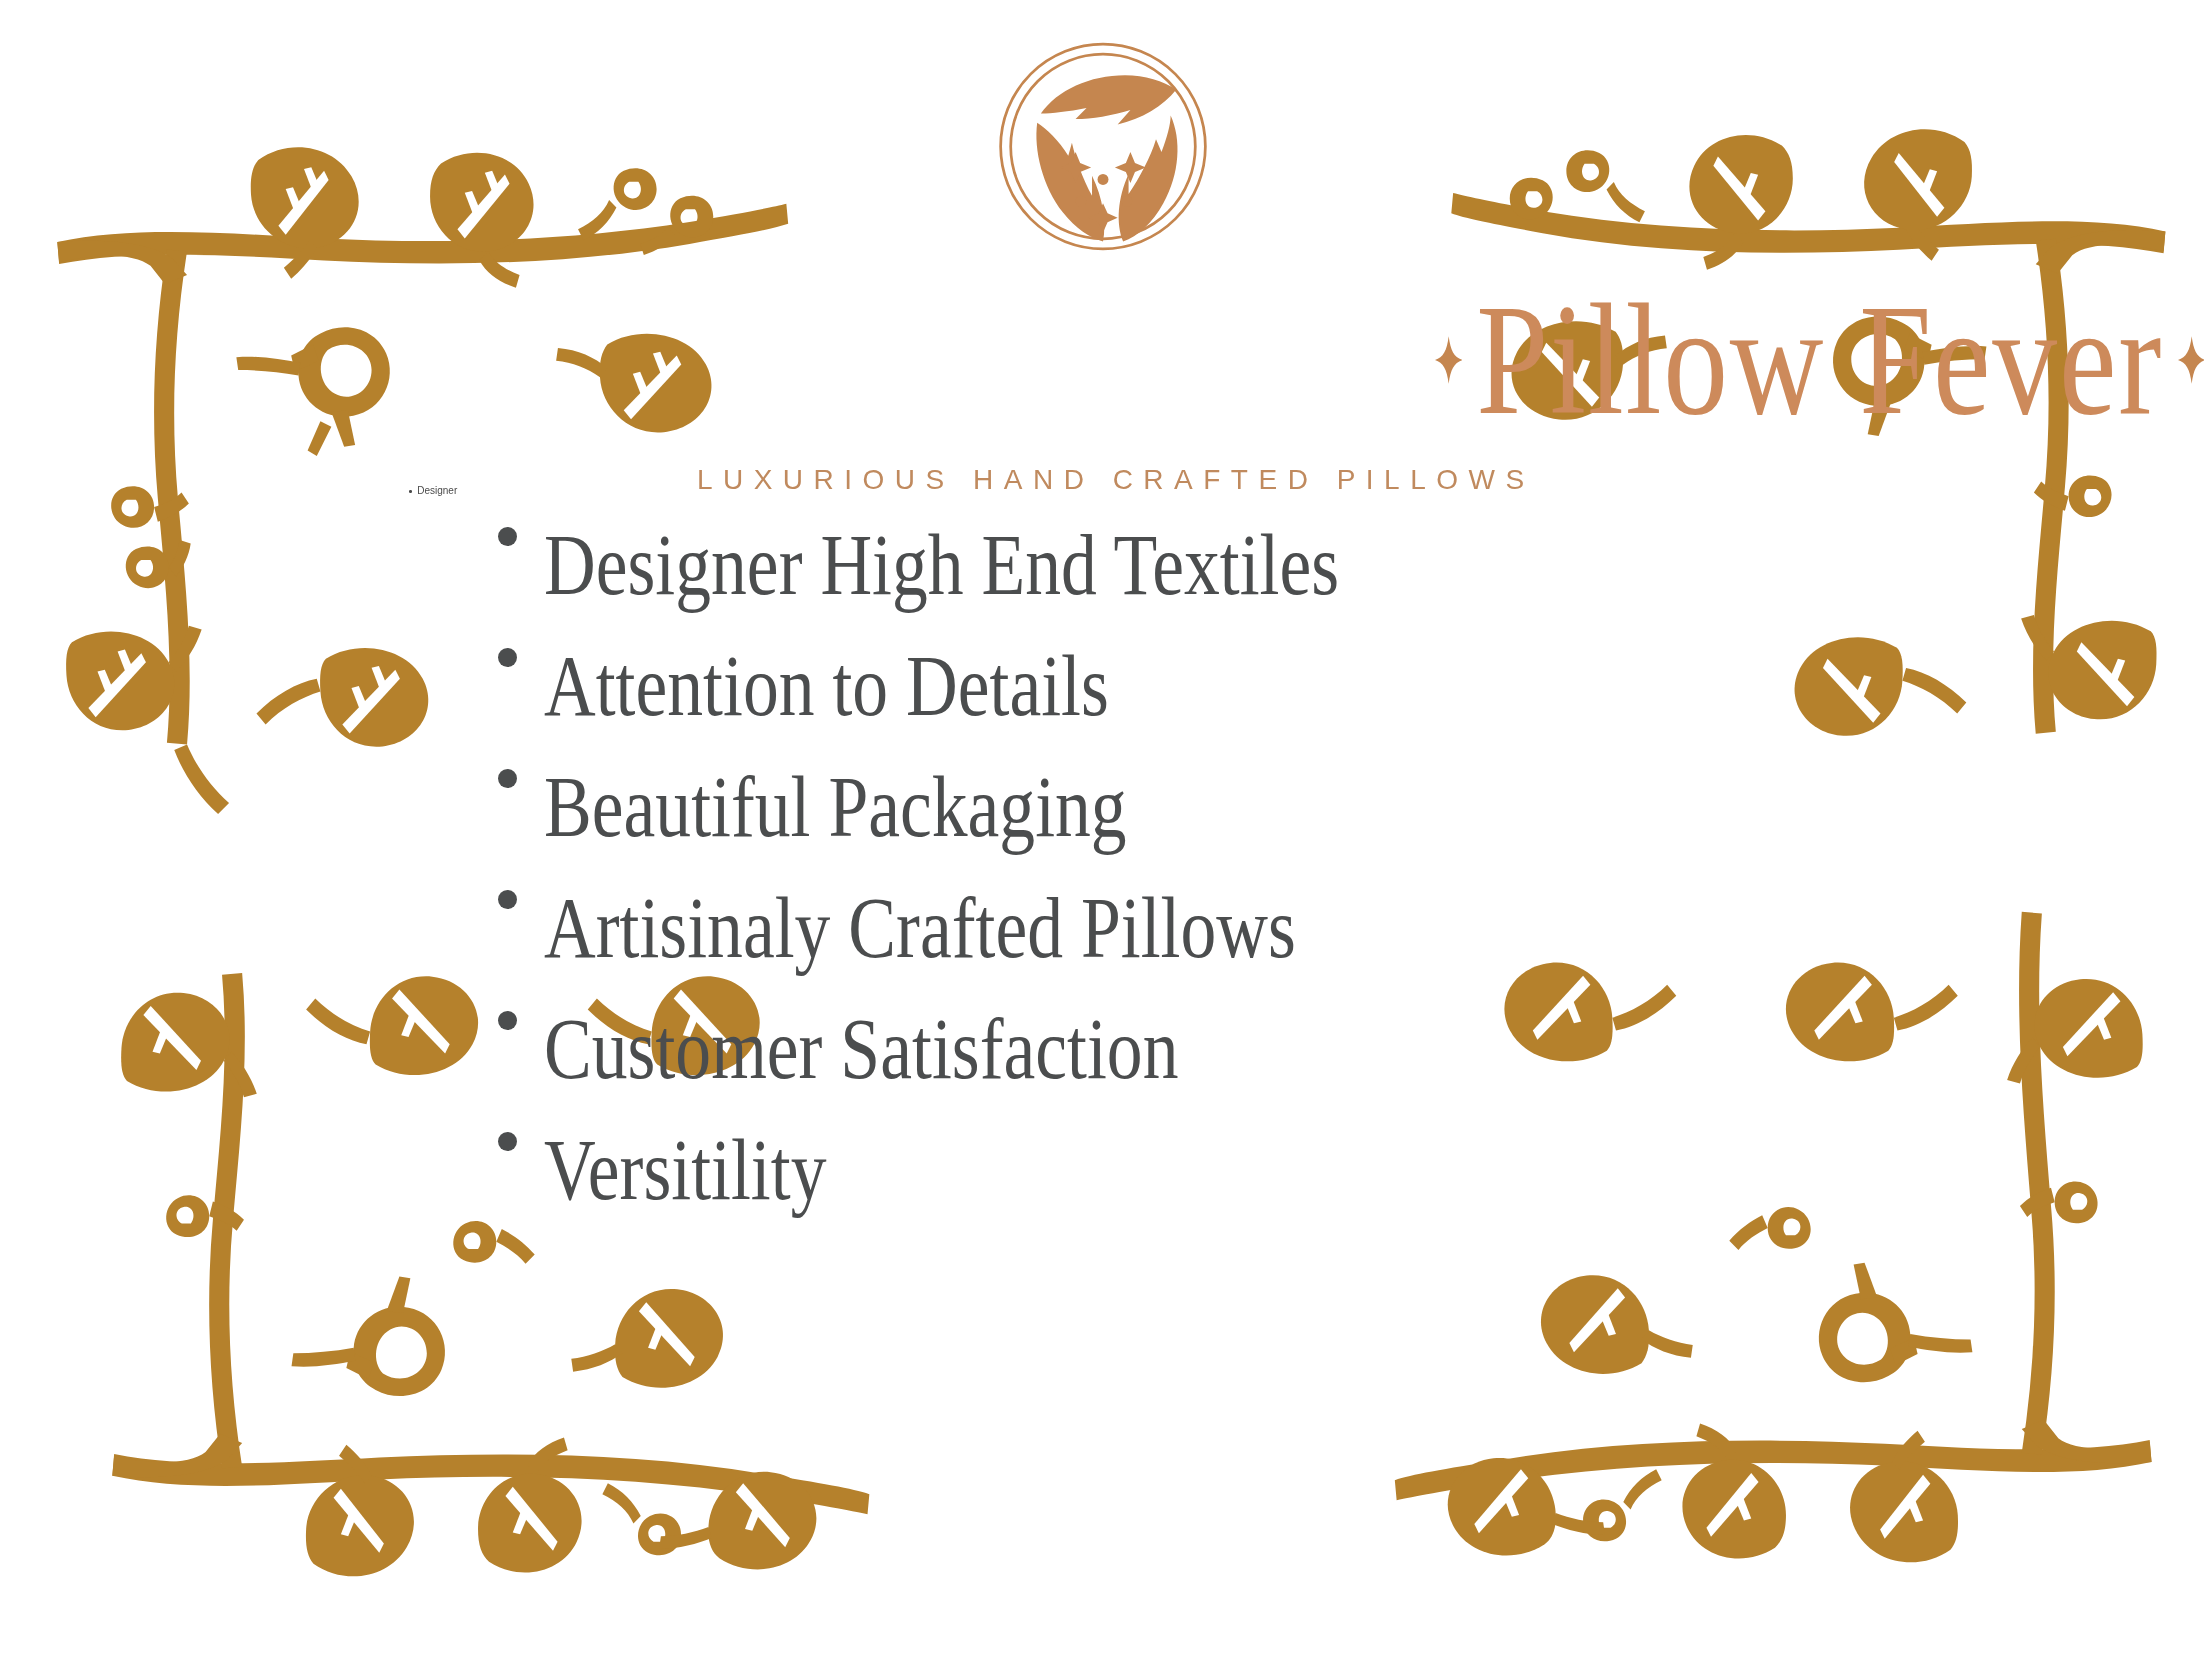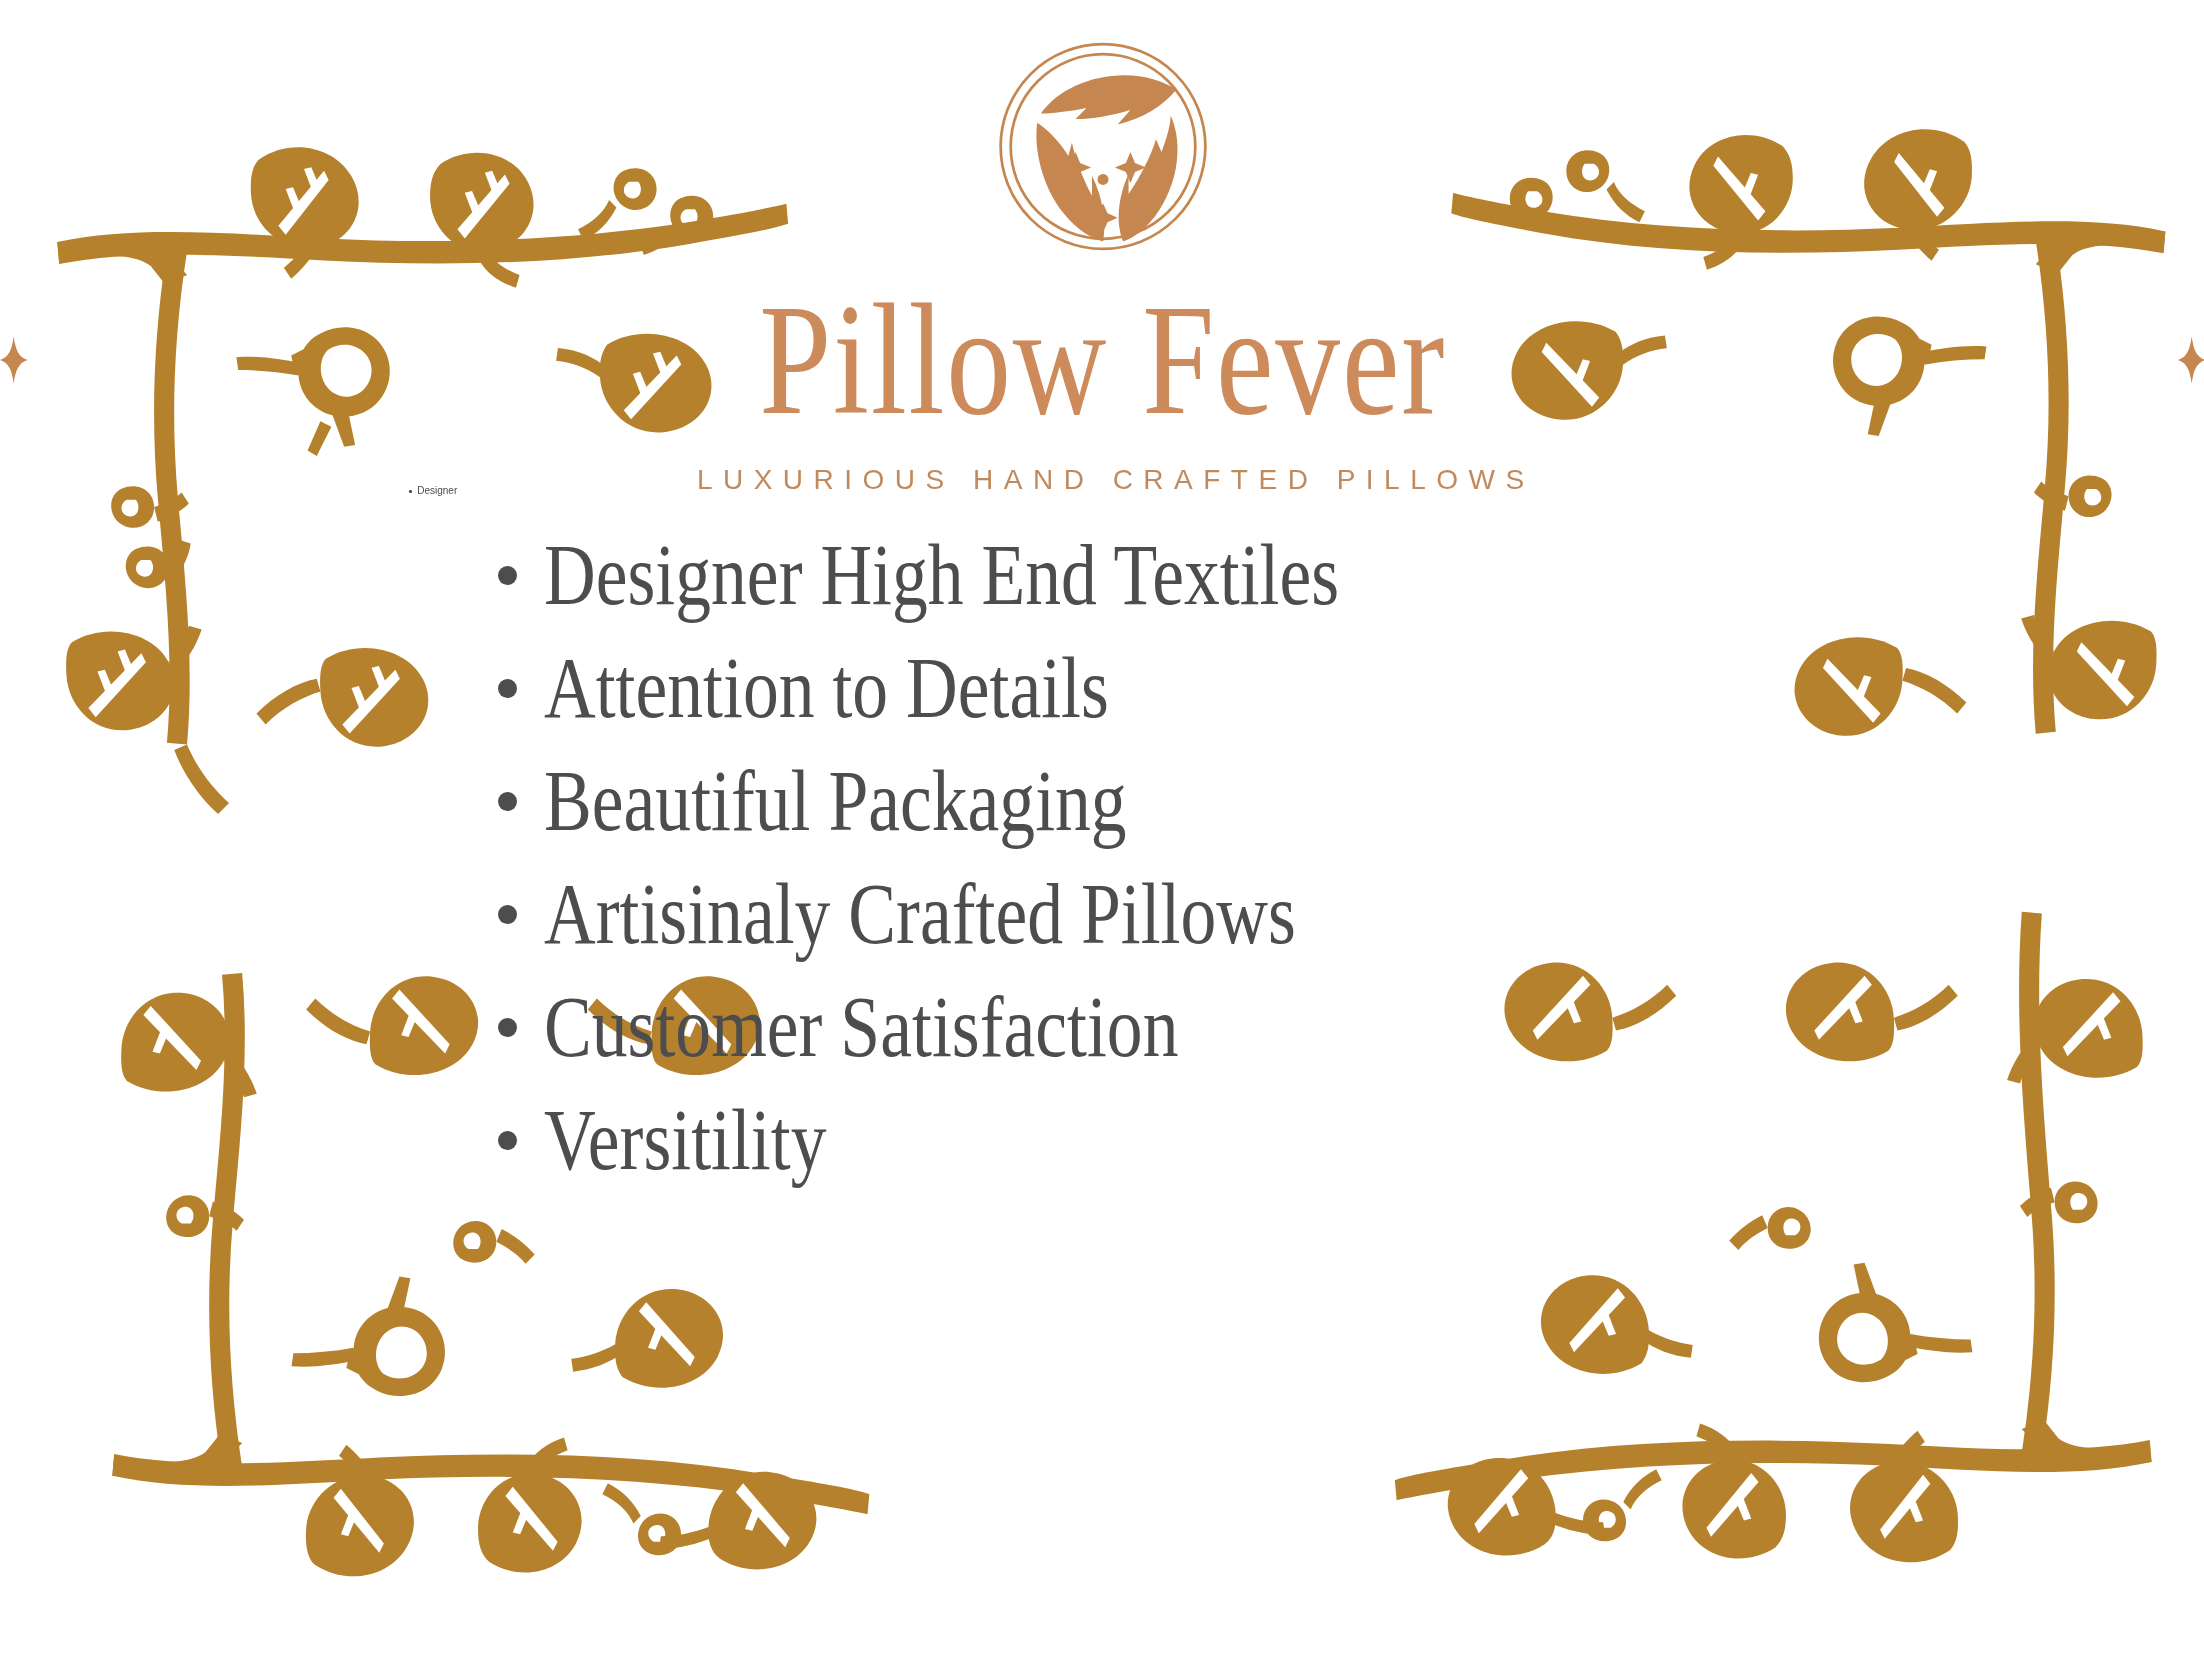--- a/index.html
+++ b/index.html
@@ -42,21 +42,21 @@
   .logo-mark svg { display:block; width:100%; height:100%; }
 
   
   .wordmark-row {
     position: absolute;
     left: 0;
     right: 0;
     top: 292px;
     display: flex;
     align-items: center;
-    justify-content: space-between;
+    justify-content: flex-end;
   }
   .brand-title {
     font-family: "Liberation Serif", serif;
     font-size: 135px;
     line-height: 1;
     letter-spacing: 1.8px;
     color: #cd8a5b;
     font-weight: 400;
     transform: scaleY(1.18) scaleX(0.96);
     transform-origin: center center;
@@ -105,22 +105,23 @@
 
   
   .feature-list {
     position: absolute;
     left: 498px;
     top: 519px;
     width: 1142px;
   }
   .feature-item {
     display: flex;
-    align-items: center;
+    align-items: flex-start;
     height: 113px;
+    margin-top: 8px;
   }
   .feature-dot {
     flex: 0 0 auto;
     width: 19px;
     height: 19px;
     border-radius: 50%;
     background: #4b4d4e;
     margin-right: 27.4px;
   }
   .feature-text {

